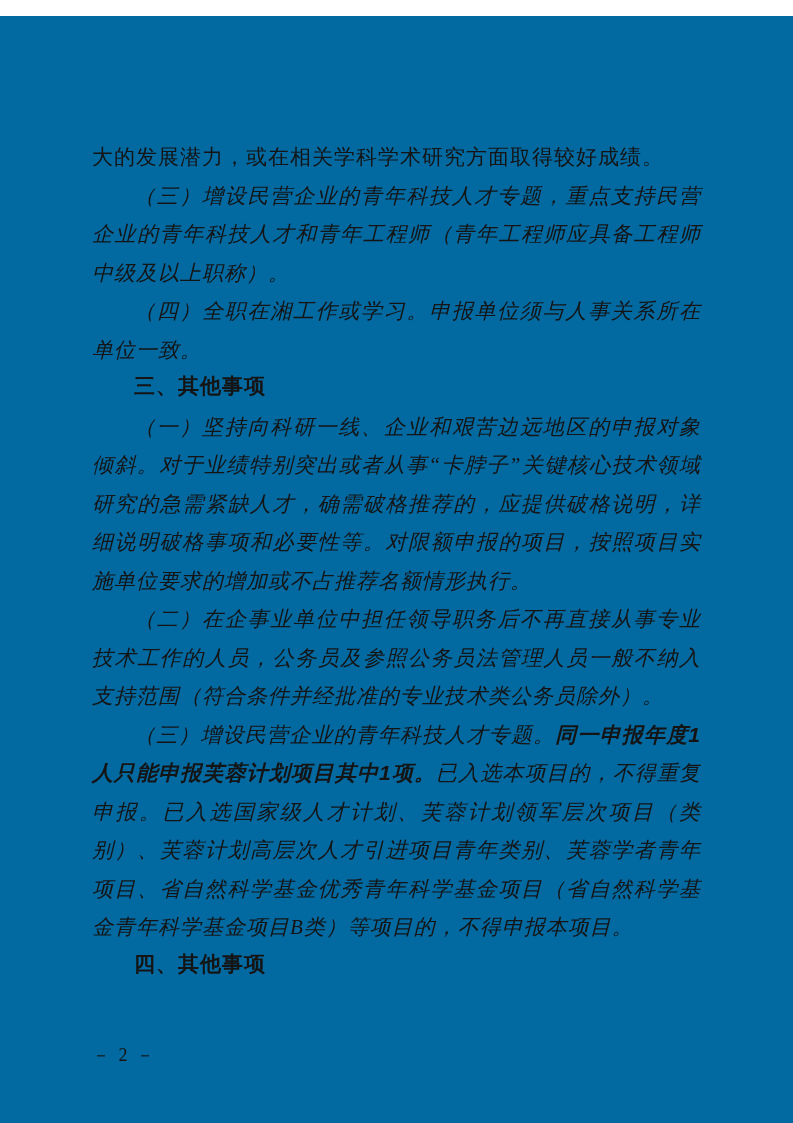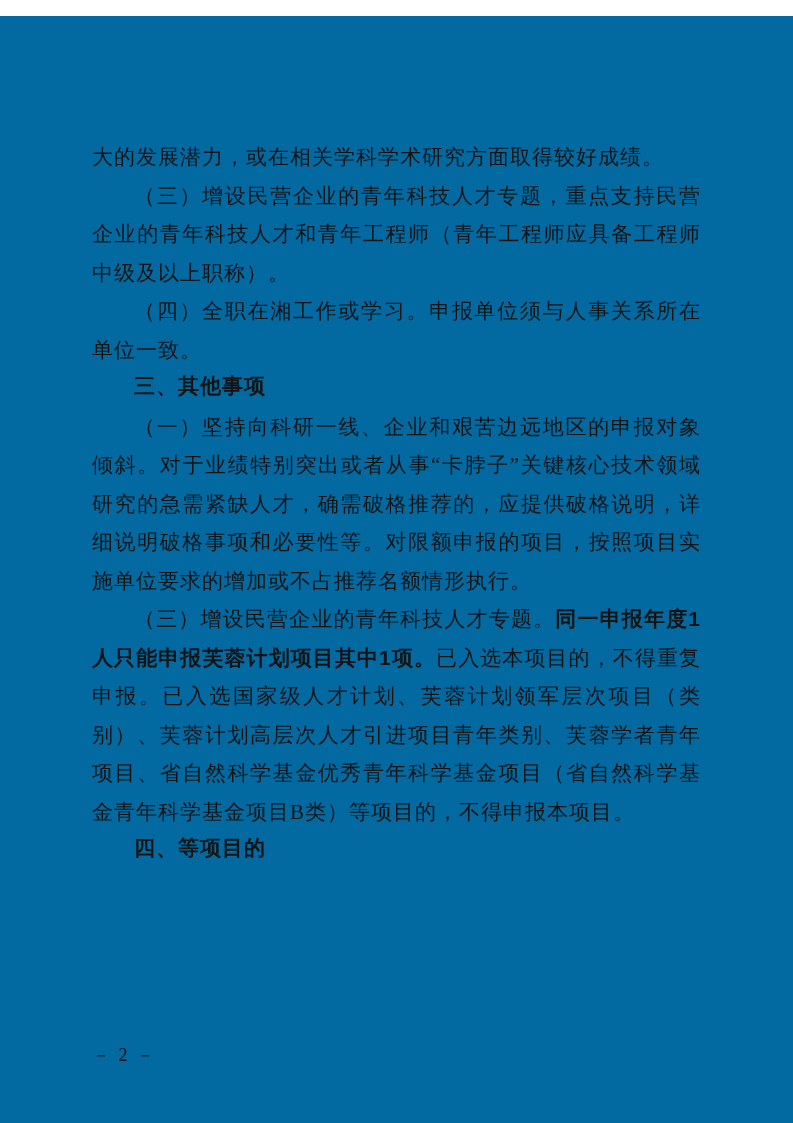--- a/index.html
+++ b/index.html
@@ -19,21 +19,21 @@
     top: 122px;
     left: 92px;
     right: 92px;
   }
   .para {
     font-size: 21px;
     line-height: 38.5px;
     letter-spacing: 1px;
     text-align: justify;
   }
-  .para.indent { text-indent: 2em; }
+  .para.indent { text-indent: 2em; font-style: italic; }
   .para.cont { text-indent: 0; }
   .heading {
     font-size: 21px;
     line-height: 38.5px;
     letter-spacing: 1px;
     text-indent: 2em;
     font-weight: bold;
     font-family: Liberation Mono, monospace;
   }
   .bold-run {
@@ -59,21 +59,22 @@
     <p class="para cont"><span>大的发展潜力，或在相关学科学术研究方面取得较好成绩。</span></p>
 
     <p class="para indent"><span>（三）增设民营企业的青年科技人才专题，重点支持民营企业的青年科技人才和青年工程师（青年工程师应具备工程师中级及以上职称）。</span></p>
 
     <p class="para indent"><span>（四）全职在湘工作或学习。申报单位须与人事关系所在单位一致。</span></p>
 
     <p class="heading"><span>三、其他事项</span></p>
 
     <p class="para indent"><span>（一）坚持向科研一线、企业和艰苦边远地区的申报对象倾斜。对于业绩特别突出或者从事“卡脖子”关键核心技术领域研究的急需紧缺人才，确需破格推荐的，应提供破格说明，详细说明破格事项和必要性等。对限额申报的项目，按照项目实施单位要求的增加或不占推荐名额情形执行。</span></p>
 
+    <p class="para indent"><span>（二）在企事业单位中担任领导职务后不再直接从事专业技术工作的人员，公务员及参照公务员法管理人员一般不纳入支持范围（符合条件并经批准的专业技术类公务员除外）。</span></p>
 
     <p class="para indent"><span>（三）增设民营企业的青年科技人才专题。</span><span class="bold-run">同一申报年度1人只能申报芙蓉计划项目其中1项。</span><span>已入选本项目的，不得重复申报。已入选国家级人才计划、芙蓉计划领军层次项目（类别）、芙蓉计划高层次人才引进项目青年类别、芙蓉学者青年项目、省自然科学基金优秀青年科学基金项目（省自然科学基金青年科学基金项目B类）等项目的，不得申报本项目。</span></p>
 
-    <p class="heading"><span>四、等项目的</span></p>
+    <p class="heading"><span>四、其他事项</span></p>
 
   </div>
 
   <div class="footer">－ 2 －</div>
 </div>
 
 </body></html>

